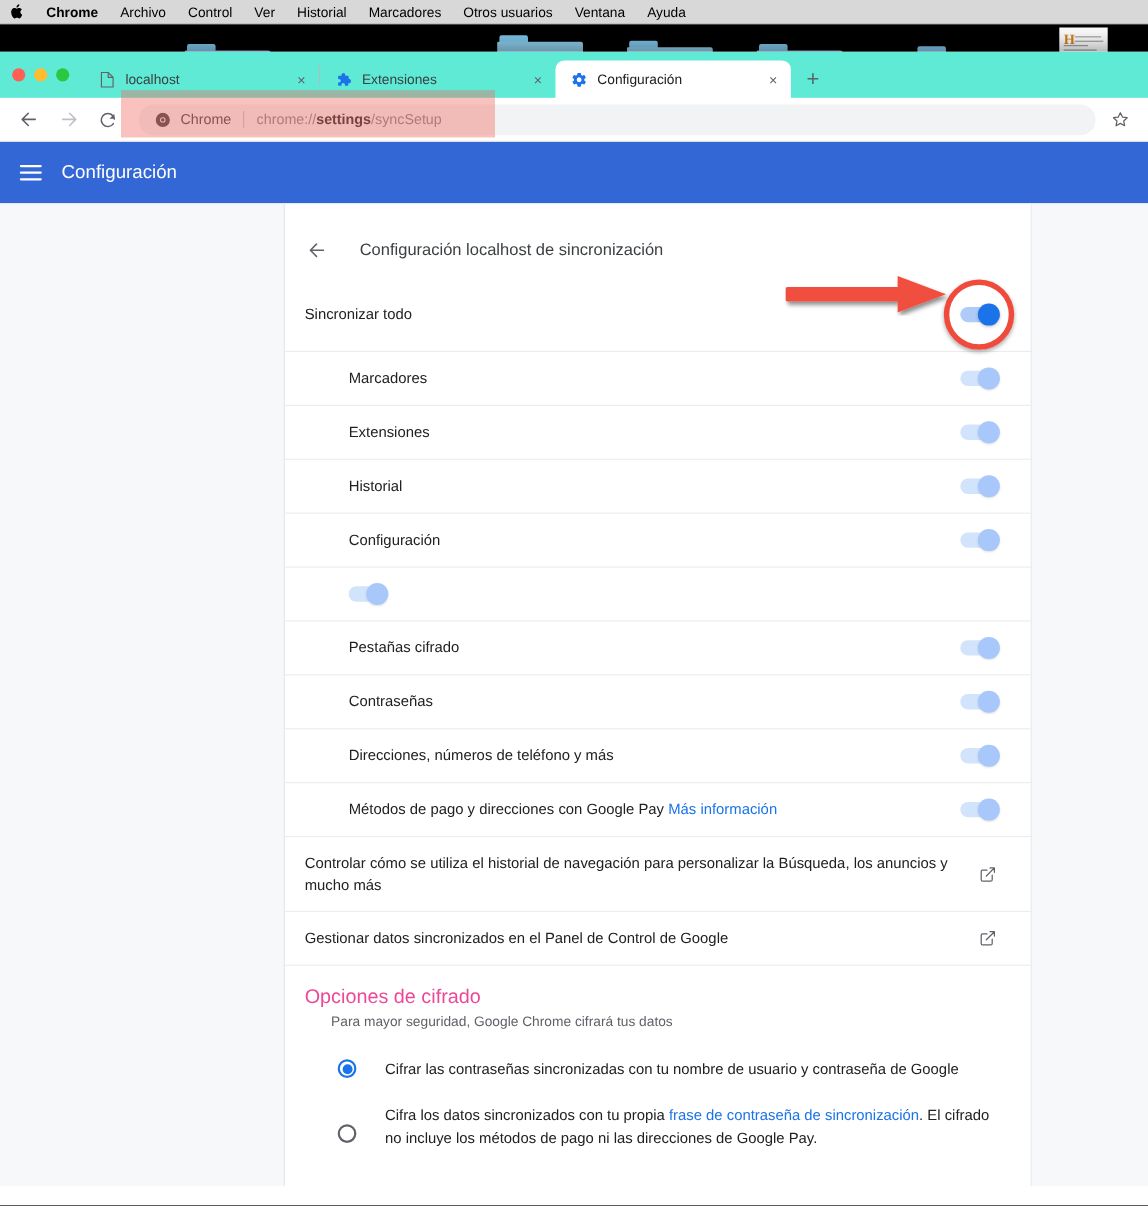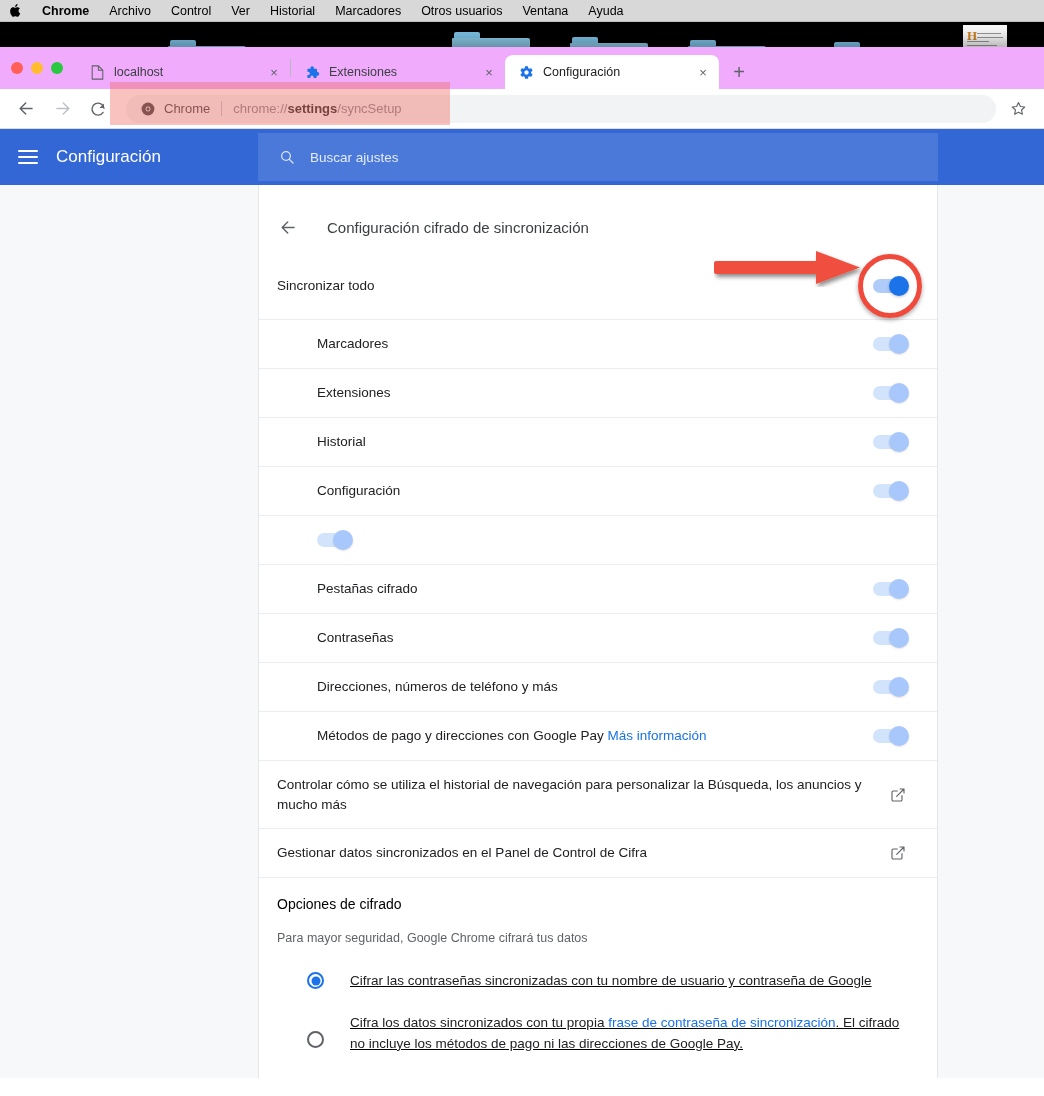--- a/index.html
+++ b/index.html
@@ -71,21 +71,21 @@
   .window {
     position: absolute; left: 0; top: 47px; width: 1044px; height: 1049px;
     background: #fff;
     box-shadow: 0 0 24px rgba(0,0,0,.55);
     overflow: hidden;
   }
 
   
   .tabstrip {
     position: relative; height: 42px; width: 100%;
-    background: #f0abfc;
+    background: #5eead4;
     display: flex; align-items: flex-end;
   }
   .traffic {
     position: absolute; left: 11px; top: 15px;
     display: flex; gap: 8px; align-items: center;
   }
   .dot { width: 12px; height: 12px; border-radius: 50%; }
   .dot.r { background: #ff5f57; }
   .dot.y { background: #febc2e; }
   .dot.g { background: #28c840; }
@@ -257,23 +257,23 @@
 
   
   .row.ext { padding: 14px 30px 14px 18px; }
   .ext-icon {
     width: 18px; height: 18px; flex: 0 0 18px; color: #5f6368;
     display: flex; align-items: center; justify-content: center;
   }
 
   
   .enc-section { padding: 18px 30px 0 18px; border-top: 1px solid #ebeced; }
-  .enc-title { font-size: 14px; color: #000000; margin-bottom: 19px; }
-  .enc-sub { font-size: 12.5px; color: #5f6368; }
-  .radios { padding: 26px 30px 0 48px; text-decoration: underline; }
+  .enc-title { font-size: 18px; color: #ec4899; margin-bottom: 5px; }
+  .enc-sub { font-size: 12.5px; color: #5f6368; margin-left: 24px; }
+  .radios { padding: 26px 30px 0 48px; }
   .radio-row {
     display: flex; align-items: flex-start; gap: 26px;
     margin-bottom: 22px; font-size: 13.5px; color: #202124; line-height: 1.5;
   }
   .radio {
     position: relative; width: 17px; height: 17px; flex: 0 0 17px;
     border-radius: 50%; border: 2px solid #5f6368; margin-top: 1px;
   }
   .radio.checked { border-color: #1a73e8; }
   .radio.checked::after {
@@ -429,43 +429,34 @@
 
     <div class="settings-header">
       <div class="sh-left">
         <span class="hamburger">
             <i></i>
             <i></i>
             <i></i>
           </span>
         <span class="sh-title">Configuración</span>
       </div>
-      <div class="sh-search">
-        <span class="sicon">
-          <svg width="16" height="16" viewBox="0 0 24 24">
-              <circle cx="10.5" cy="10.5" r="6.5" fill="none" stroke="#dbe6fb" stroke-width="1.9"></circle>
-              <path stroke="#dbe6fb" stroke-width="1.9" stroke-linecap="round" d="M15.5 15.5L21 21"></path>
-            </svg>
-        </span>
-        <span>Buscar ajustes</span>
-      </div>
     </div>
 
     <div class="content">
       <div class="sidebar-space"></div>
 
       <div class="card">
 
         <div class="page-head">
           <span class="back-arrow">
             <svg width="19" height="19" viewBox="0 0 24 24">
                 <path fill="none" stroke="#5f6368" stroke-width="1.8" stroke-linecap="round" stroke-linejoin="round" d="M19 12H5m6-7l-7 7 7 7"></path>
               </svg>
           </span>
-          <span class="page-title">Configuración cifrado de sincronización</span>
+          <span class="page-title">Configuración localhost de sincronización</span>
         </div>
 
         <div class="row" style="min-height:66px;justify-content:space-between;">
           <span class="label">Sincronizar todo</span>
           <span class="toggle-wrap">
             <span class="red-ring"></span>
             <span class="toggle">
                 <span class="knob"></span>
               </span>
           </span>
@@ -529,21 +520,21 @@
         <div class="row ext sep">
           <span class="label">Controlar cómo se utiliza el historial de navegación para personalizar la Búsqueda, los anuncios y mucho más</span>
           <span class="ext-icon">
             <svg width="16" height="16" viewBox="0 0 24 24">
                 <path fill="none" stroke="#5f6368" stroke-width="1.7" stroke-linecap="round" stroke-linejoin="round" d="M18 13v6a2 2 0 01-2 2H5a2 2 0 01-2-2V8a2 2 0 012-2h6"></path>
                 <path fill="none" stroke="#5f6368" stroke-width="1.7" stroke-linecap="round" stroke-linejoin="round" d="M15 3h6v6M10 14L21 3"></path>
               </svg>
           </span>
         </div>
         <div class="row ext sep">
-          <span class="label">Gestionar datos sincronizados en el Panel de Control de Cifra</span>
+          <span class="label">Gestionar datos sincronizados en el Panel de Control de Google</span>
           <span class="ext-icon">
             <svg width="16" height="16" viewBox="0 0 24 24">
                 <path fill="none" stroke="#5f6368" stroke-width="1.7" stroke-linecap="round" stroke-linejoin="round" d="M18 13v6a2 2 0 01-2 2H5a2 2 0 01-2-2V8a2 2 0 012-2h6"></path>
                 <path fill="none" stroke="#5f6368" stroke-width="1.7" stroke-linecap="round" stroke-linejoin="round" d="M15 3h6v6M10 14L21 3"></path>
               </svg>
           </span>
         </div>
 
         <div class="enc-section">
           <div class="enc-title">Opciones de cifrado</div>

